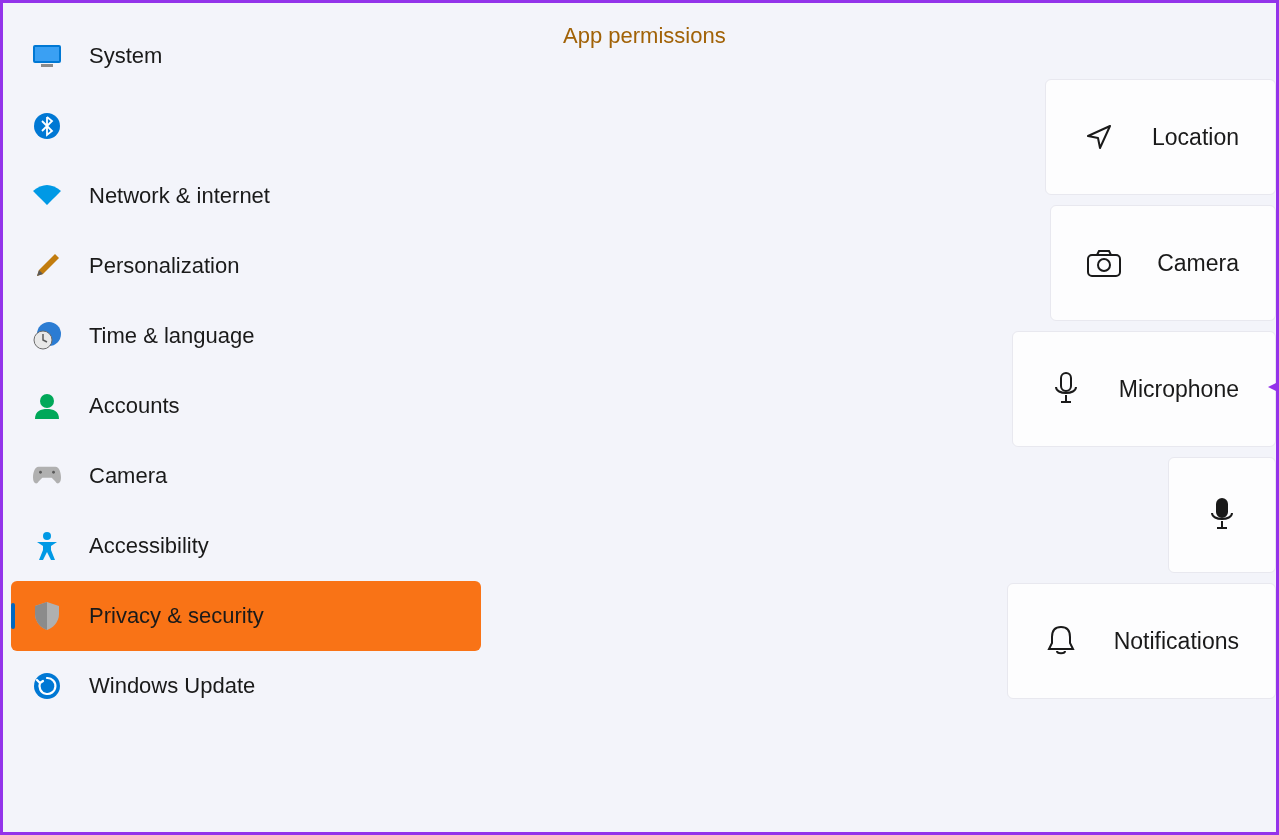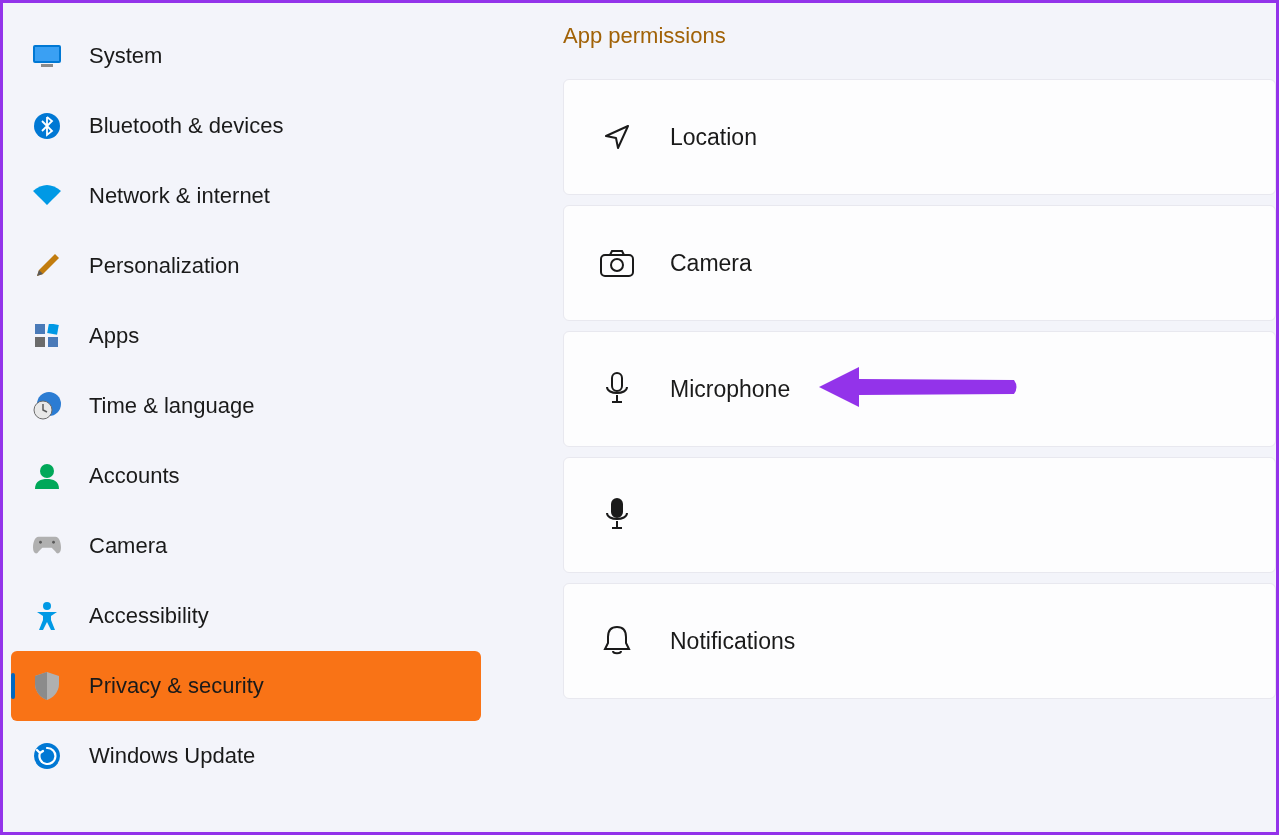--- a/index.html
+++ b/index.html
@@ -69,20 +69,21 @@
     .section-title {
       font-size: 22px;
       font-weight: 400;
       color: #a16207;
       margin-bottom: 30px;
     }
     .perm-list {
       display: flex;
       flex-direction: column;
       gap: 10px;
+      align-items: flex-end;
     }
     .perm-item {
       background: #fdfdfe;
       border: 1px solid #e8e8ef;
       border-radius: 6px;
       height: 116px;
       display: flex;
       align-items: center;
       padding: 0 36px;
       gap: 36px;
@@ -126,21 +127,20 @@
     <span class="label">System</span>
   </div>
 
   <div class="sidebar-item">
     <span class="icon-wrap">
       <svg width="26" height="26" viewBox="0 0 26 26">
           <circle cx="13" cy="13" r="13" fill="#0078d4"></circle>
           <path d="M13 4 L18 8 L13 13 L18 18 L13 22 L13 4 M8 8 L13 13 M8 18 L13 13" stroke="white" stroke-width="1.8" fill="none"></path>
         </svg>
     </span>
-    <span class="label">Bluetooth &amp; devices</span>
   </div>
 
   <div class="sidebar-item">
     <span class="icon-wrap">
       <svg width="28" height="22" viewBox="0 0 28 22">
           <path d="M14 20 C14 20 28 6 28 6 C24 2 18 0 14 0 C10 0 4 2 0 6 C0 6 14 20 14 20 Z" fill="#0099e5"></path>
         </svg>
     </span>
     <span class="label">Network &amp; internet</span>
   </div>
@@ -148,31 +148,20 @@
   <div class="sidebar-item">
     <span class="icon-wrap">
       <svg width="28" height="28" viewBox="0 0 28 28">
           <path d="M22 2 L26 6 L10 22 L4 24 L6 18 Z" fill="#c27c0e"></path>
           <path d="M4 24 L6 18 L10 22 Z" fill="#5a5a5a"></path>
         </svg>
     </span>
     <span class="label">Personalization</span>
   </div>
 
-  <div class="sidebar-item">
-    <span class="icon-wrap">
-      <svg width="24" height="24" viewBox="0 0 24 24">
-          <rect x="0" y="0" width="10" height="10" fill="#4a7ab8"></rect>
-          <rect x="13" y="0" width="10" height="10" fill="#0099e5" transform="rotate(10 18 5)"></rect>
-          <rect x="0" y="13" width="10" height="10" fill="#6b6b6b"></rect>
-          <rect x="13" y="13" width="10" height="10" fill="#4a7ab8"></rect>
-        </svg>
-    </span>
-    <span class="label">Apps</span>
-  </div>
 
   <div class="sidebar-item">
     <span class="icon-wrap">
       <svg width="28" height="28" viewBox="0 0 28 28">
           <circle cx="16" cy="12" r="12" fill="#2b7cd3"></circle>
           <circle cx="10" cy="18" r="9" fill="#e8e8e8" stroke="#6b6b6b" stroke-width="1"></circle>
           <path d="M10 12 L10 18 L14 20" stroke="#5a5a5a" stroke-width="1.5" fill="none"></path>
         </svg>
     </span>
     <span class="label">Time &amp; language</span>

